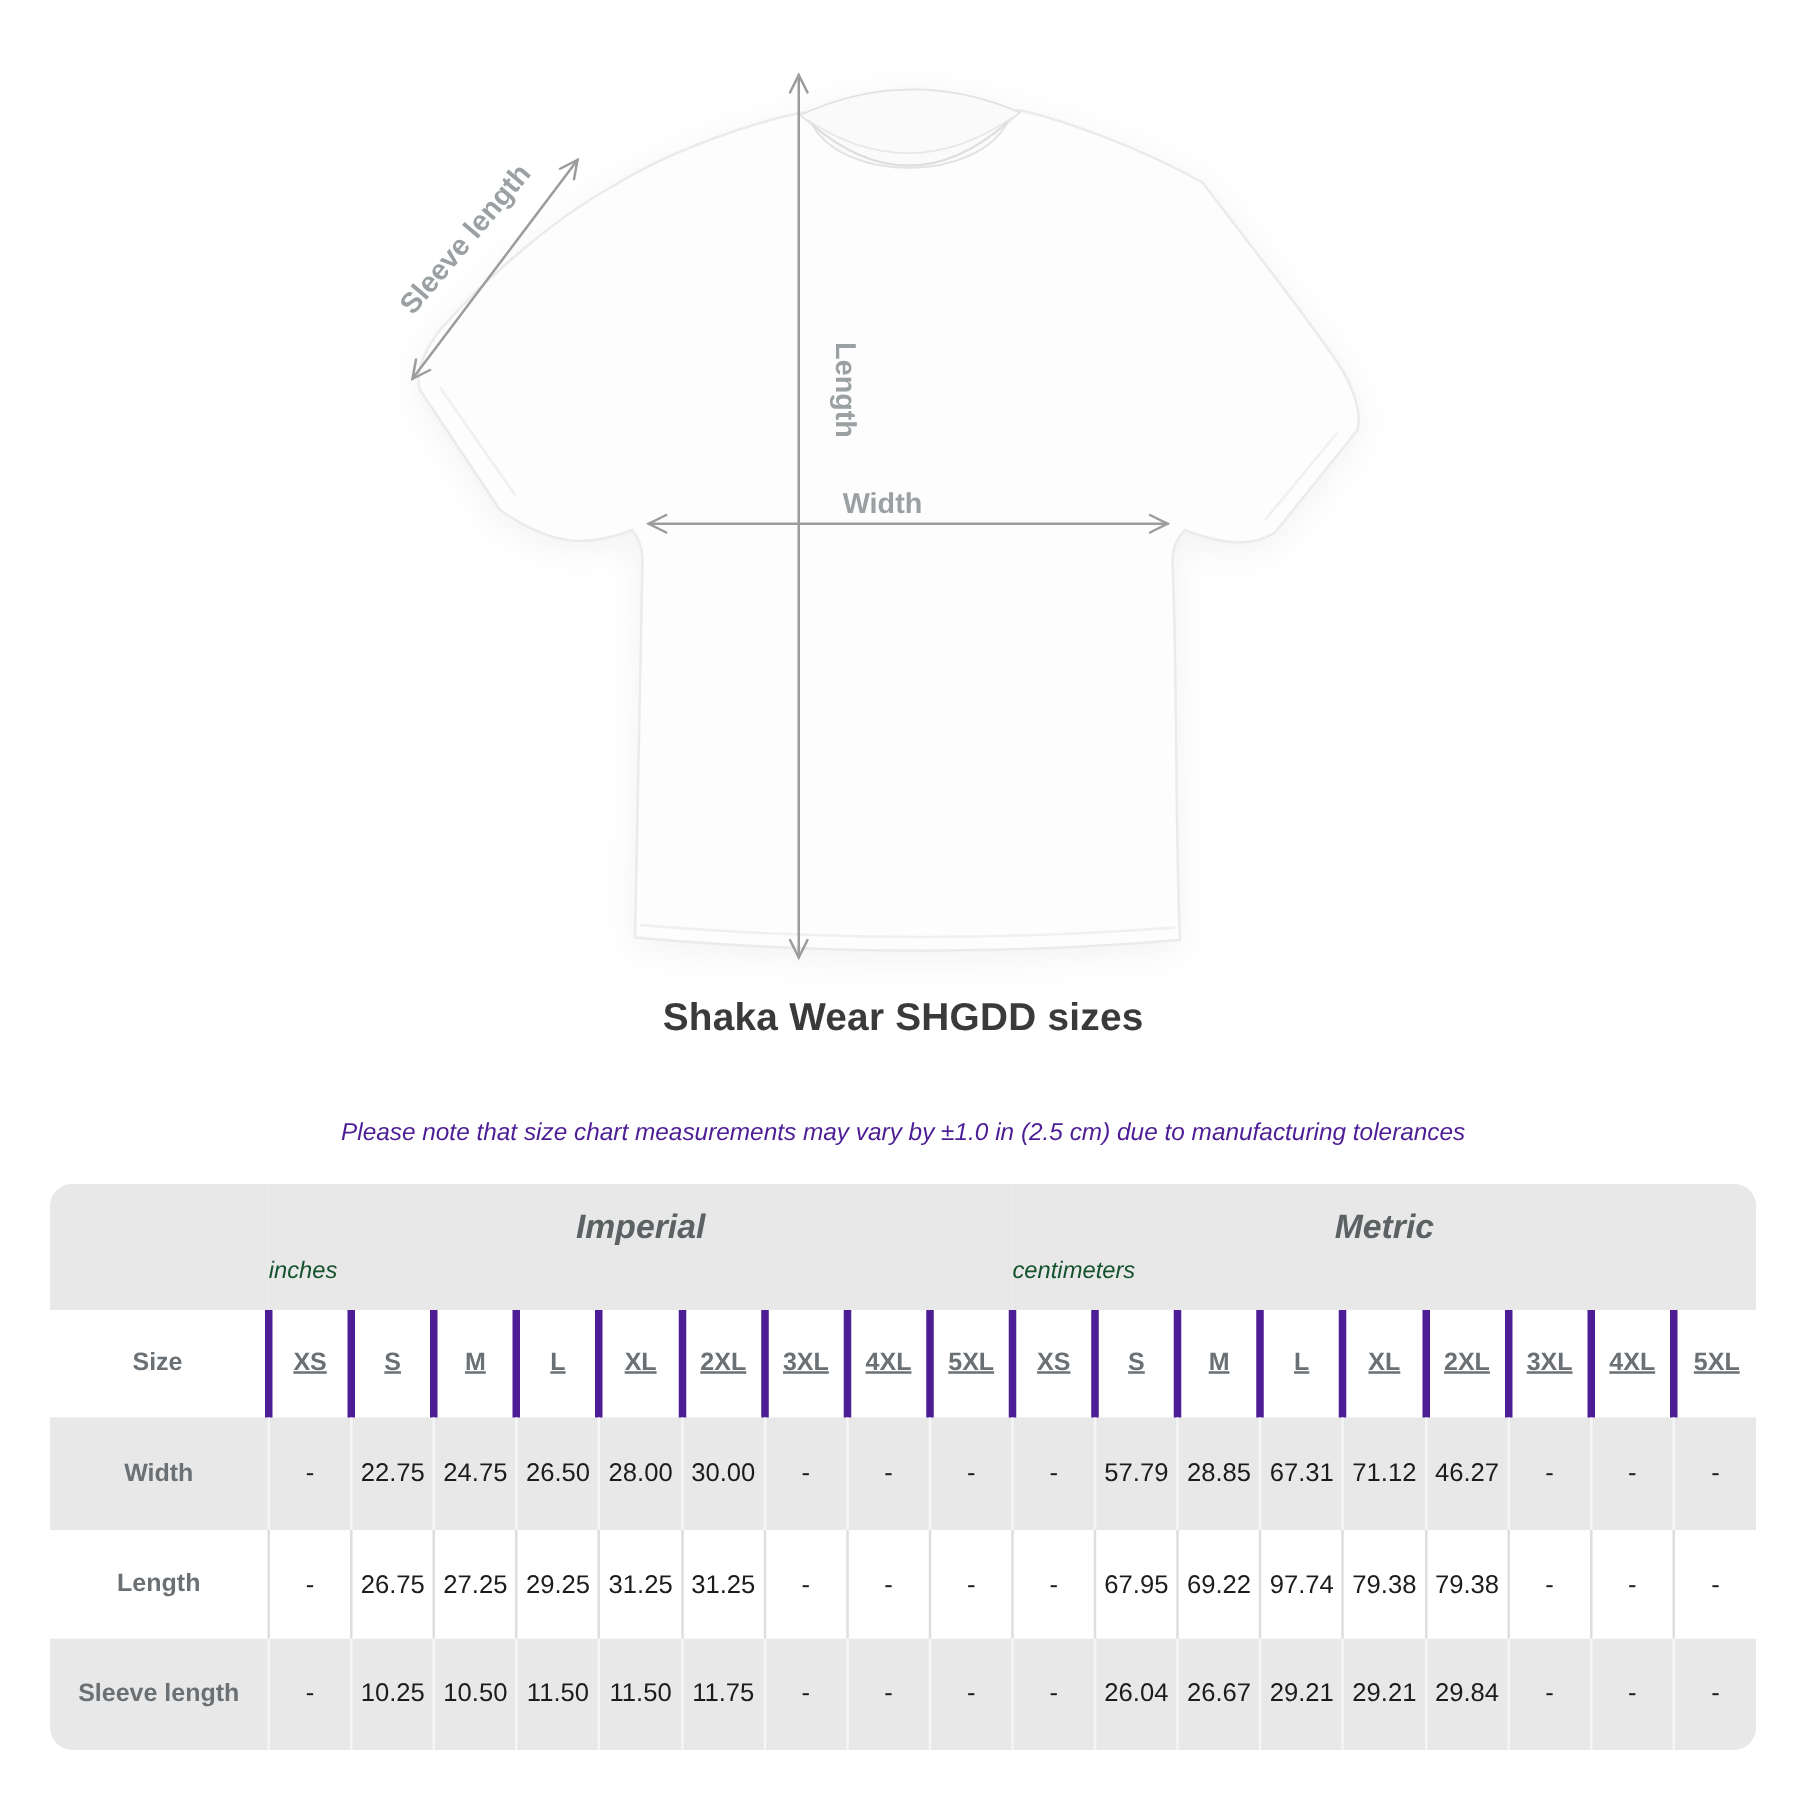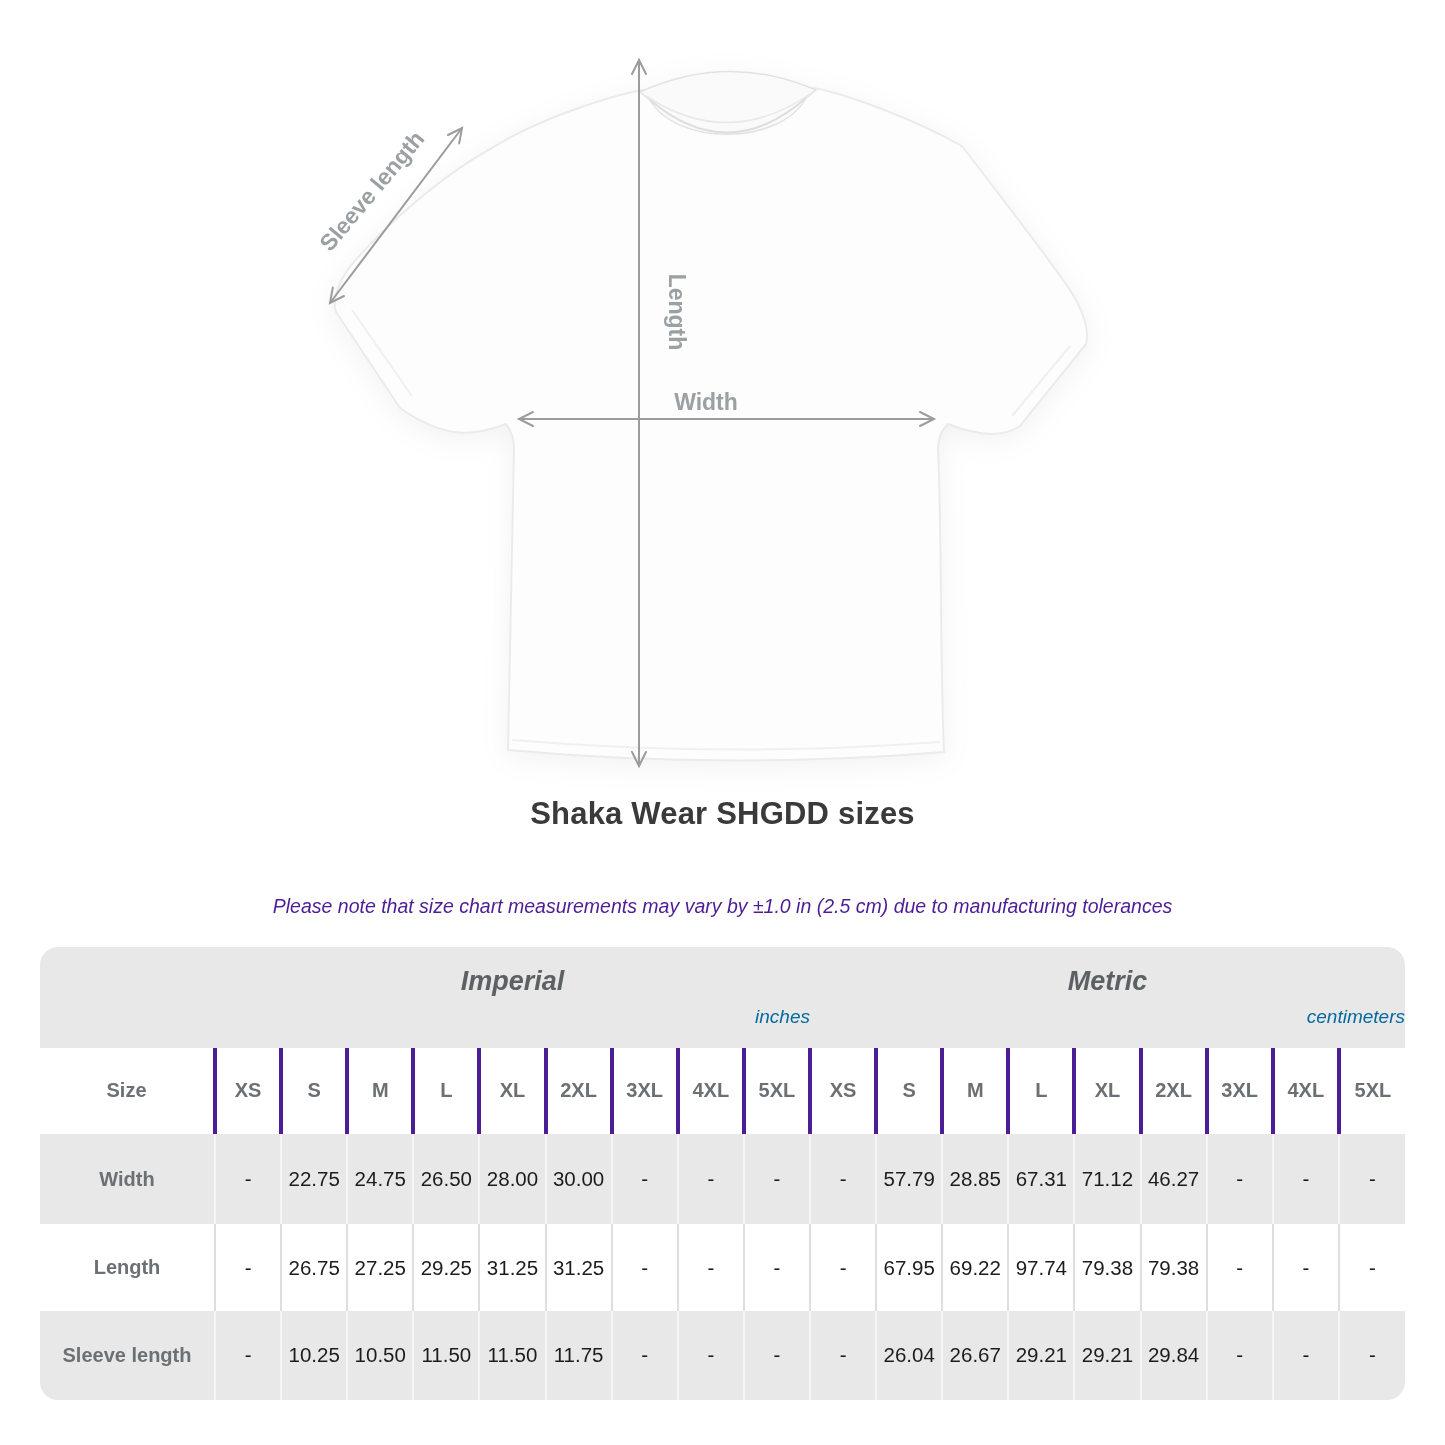--- a/index.html
+++ b/index.html
@@ -29,26 +29,26 @@
   }
   col.size-col{width:175px;}
   tr.unit-row{height:96px;}
   tr.size-row{height:82px;margin-top:16px;}
   tr.row-width{height:86px;}
   tr.row-length{height:82px;}
   tr.row-sleeve{height:85px;}
 
   tr.unit-row td{background:#e8e8e8;border:none;vertical-align:middle;padding:0;}
   .unit-label{font-size:27px;font-weight:bold;font-style:italic;color:#5c6164;text-align:center;}
-  .unit-sub{font-size:19px;font-style:italic;color:#0369a1;text-align:right;margin-top:9px;}
+  .unit-sub{font-size:19px;font-style:italic;color:#14532d;text-align:left;margin-top:9px;}
 
   th,td{padding:0;text-align:center;vertical-align:middle;font-weight:normal;}
 
   tr.size-row th{background:#ffffff;font-size:20px;font-weight:bold;color:#6b7074;}
-  tr.size-row th + th{border-left:4px solid #4c1d95;}
+  tr.size-row th + th{border-left:6px solid #4c1d95;text-decoration:underline;}
 
   tr.data-row th.row-label{font-size:20px;font-weight:bold;color:#6b7074;}
   tr.data-row td{font-size:20.5px;color:#1c1c1c;}
 
   tr.row-gray th,tr.row-gray td{background:#e8e8e8;}
   tr.row-gray td,tr.row-gray th + td{border-left:2px solid #f5f5f5;}
   tr.row-gray th.row-label{border-left:none;}
 
   tr.row-white th,tr.row-white td{background:#ffffff;}
   tr.row-white td{border-left:2px solid #dedede;}

